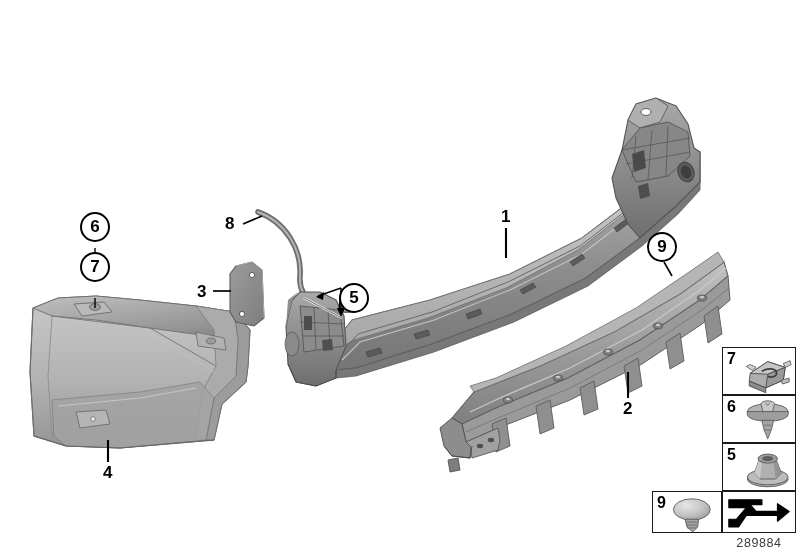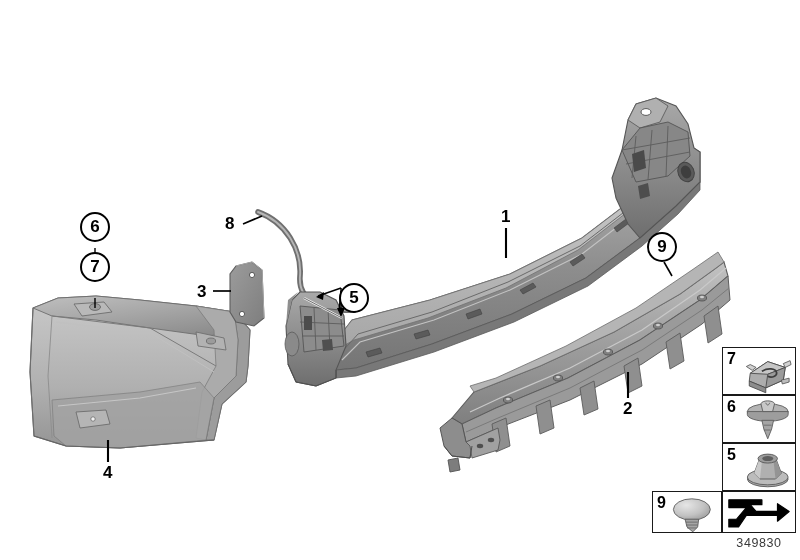--- a/index.html
+++ b/index.html
@@ -390,15 +390,15 @@
     </svg>
   </div>
 
   <div class="legend-cell" style="left:722px; top:491px; width:74px; height:42px;">
     <svg class="lg-art" viewBox="0 0 74 42">
       <path d="M6,8 L40,8 L40,13 L28,13 L34,20 L56,20 L56,12 L68,20 L56,30 L56,24
                L24,24 L16,36 L6,36 L6,28 L14,28 L24,16 L6,16 Z" fill="#000000" stroke="#000000" stroke-width="1.2" stroke-linejoin="round"></path>
     </svg>
   </div>
 
-  <div id="partnumber">349830</div>
+  <div id="partnumber">289884</div>
 
 </div>
 
 </body></html>

